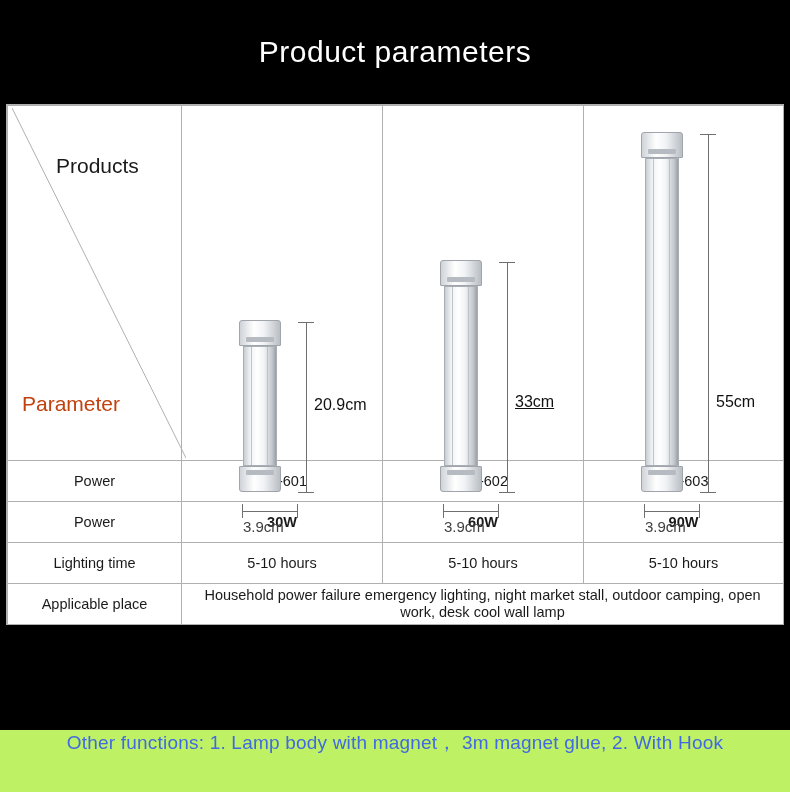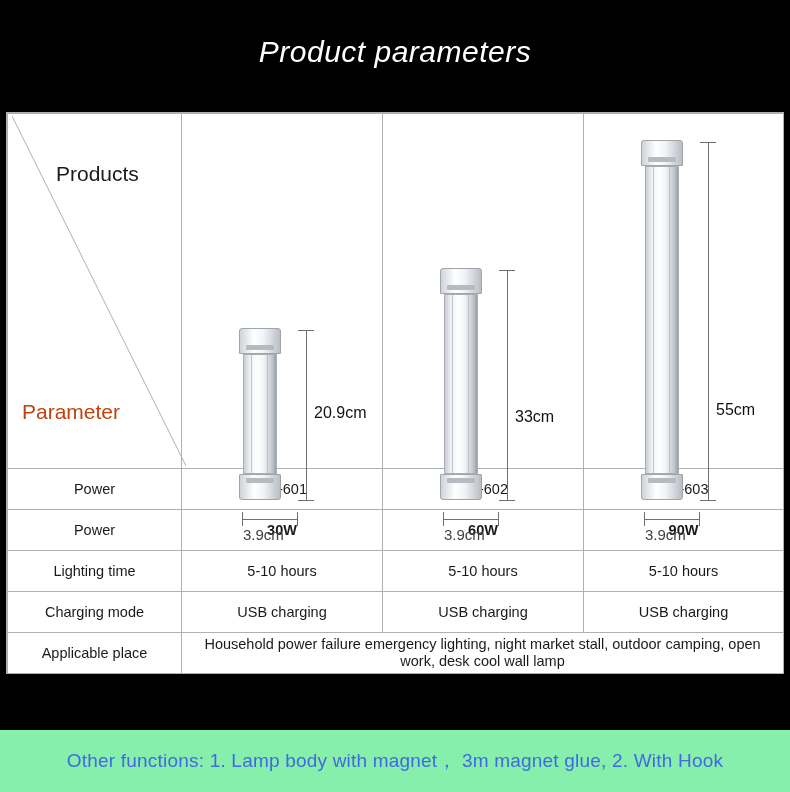--- a/index.html
+++ b/index.html
@@ -9,34 +9,33 @@
     font-family:"Liberation Sans", sans-serif;
     overflow:hidden;
   }
   .page{position:relative;width:790px;height:792px;background:#000;}
 
   
   .header{
     height:104px;
     display:flex;align-items:center;justify-content:center;
     background:#000;
-    font-style:italic;
   }
   .header-title{
     color:#ffffff;
     font-size:30px;
     font-weight:400;
     letter-spacing:0.5px;
   }
 
   
   .table-wrap{
     position:relative;
     width:778px;
-    margin:8px auto;
+    margin:0 auto;
     background:#ffffff;
     border:1px solid #b0b0b0;
     border-bottom:none;
     box-sizing:border-box;
   }
   table.params{
     border-collapse:collapse;
     width:100%;
     table-layout:fixed;
   }
@@ -117,22 +116,22 @@
   .meas-h{
     position:absolute;
     font-size:15px;color:#404040;
     white-space:nowrap;
   }
 
   
   .footer{
     position:absolute;left:0;right:0;bottom:0;
     height:62px;
-    background:#86efac;
-    display:flex;align-items:center;justify-content:center;
+    background:#bef264;
+    display:flex;align-items:flex-start;justify-content:center;
   }
   .footer-text{
     color:#4169e1;
     font-size:19px;
     letter-spacing:.2px;
   }
   .multiline{
     text-align:left;
     font-size:13.5px;
     line-height:17px;
@@ -206,21 +205,21 @@
                     <div class="seamL"></div>
                     <div class="seamR"></div>
                   </div>
               <div class="cap bottom">
                     <div class="notch"></div>
                   </div>
             </div>
             <div class="vline" style="left:120px;top:154px;height:230px;"></div>
             <div class="vtick" style="left:112px;top:154px;width:16px;"></div>
             <div class="vtick" style="left:112px;top:384px;width:16px;"></div>
-            <div class="meas-v" style="left:128px;top:292px;">33cm</div>
+            <div class="meas-v" style="left:128px;top:285px;text-decoration:underline;">33cm</div>
             <div class="hline" style="left:56px;top:403px;width:56px;"></div>
             <div class="htick" style="left:56px;top:396px;height:14px;"></div>
             <div class="htick" style="left:111px;top:396px;height:14px;"></div>
             <div class="meas-h" style="left:57px;top:410px;">3.9cm</div>
           </div>
         </td>
 
         <td>
           <div class="lamp-stage">
             <div class="lamp" style="top:24px;left:50%;margin-left:-22px;">
@@ -259,26 +258,20 @@
         <td class="bold">60W</td>
         <td class="bold">90W</td>
       </tr>
       <tr>
         <td class="label">Lighting time</td>
         <td>5-10 hours</td>
         <td>5-10 hours</td>
         <td>5-10 hours</td>
       </tr>
       <tr>
-        <td class="label">Charging mode</td>
-        <td>USB charging</td>
-        <td>USB charging</td>
-        <td>USB charging</td>
-      </tr>
-      <tr>
         <td class="label">Applicable place</td>
         <td class="multiline" colspan="3">Household power failure emergency lighting, night market stall, outdoor camping, open work, desk cool wall lamp</td>
       </tr>
     </tbody>
       </table>
   </div>
 
   <div class="footer">
     <div class="footer-text">Other functions: 1. Lamp body with magnet， 3m magnet glue, 2. With Hook</div>
   </div>

